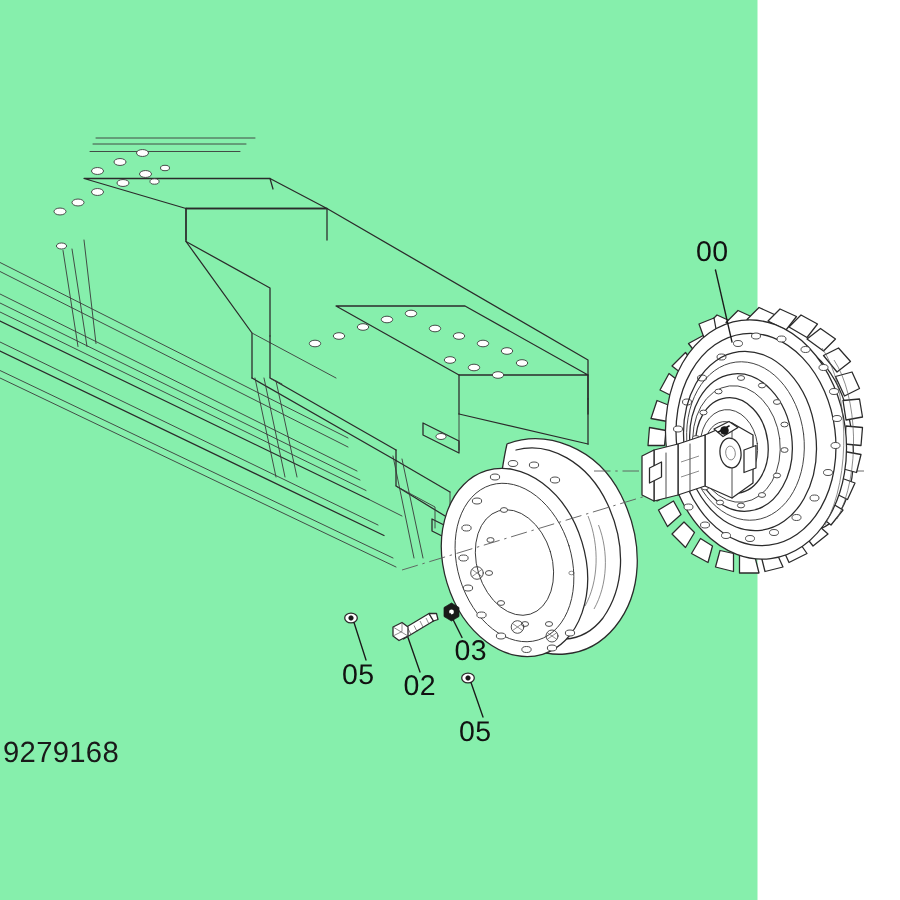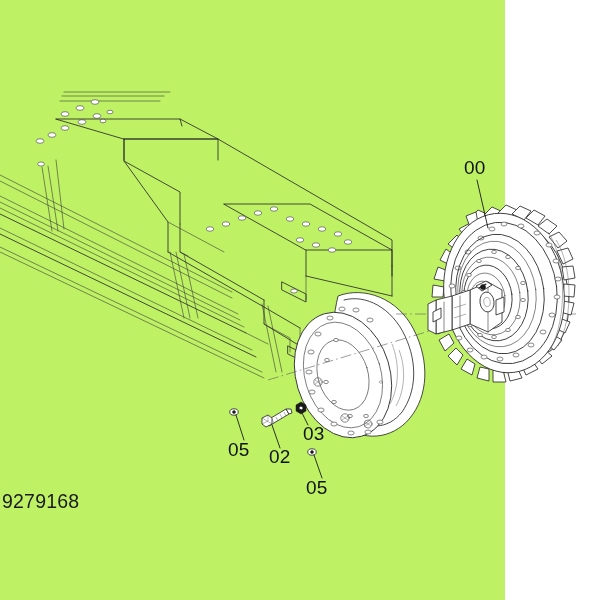--- a/index.html
+++ b/index.html
@@ -12,21 +12,21 @@
     height: 600px;
     font-family: "Liberation Sans", sans-serif;
     overflow: hidden;
     position: relative;
   }
   #diagram-root {
     position: absolute;
     left: 0; top: 0;
     width: 505px;
     height: 600px;
-    background: #bef264;
+    background: #86efac;
   }
   svg.drawing {
     position: absolute;
     left: 0; top: 0;
     width: 600px;
     height: 600px;
     display: block;
   }
   .ln { fill: none; stroke: #2b2b2b; stroke-width: 0.85; stroke-linejoin: round; stroke-linecap: round; }
   .ln-thin { fill: none; stroke: #3a3a3a; stroke-width: 0.6; stroke-linejoin: round; stroke-linecap: round; }

